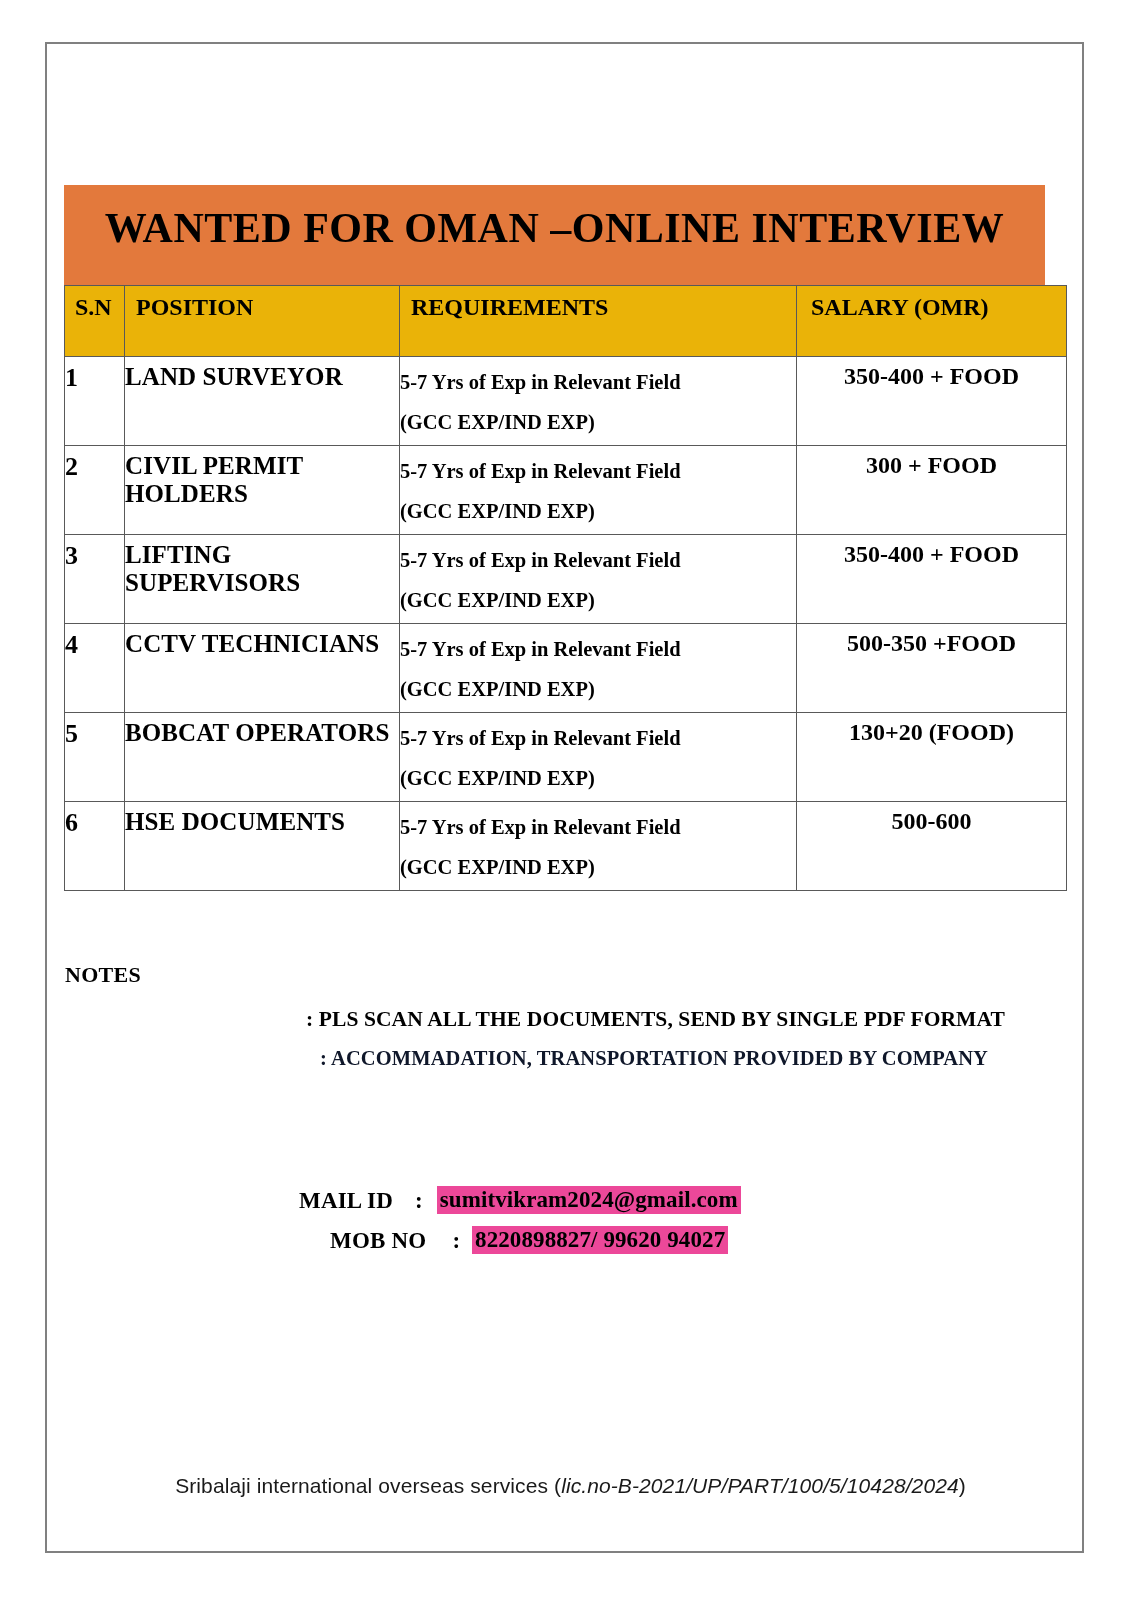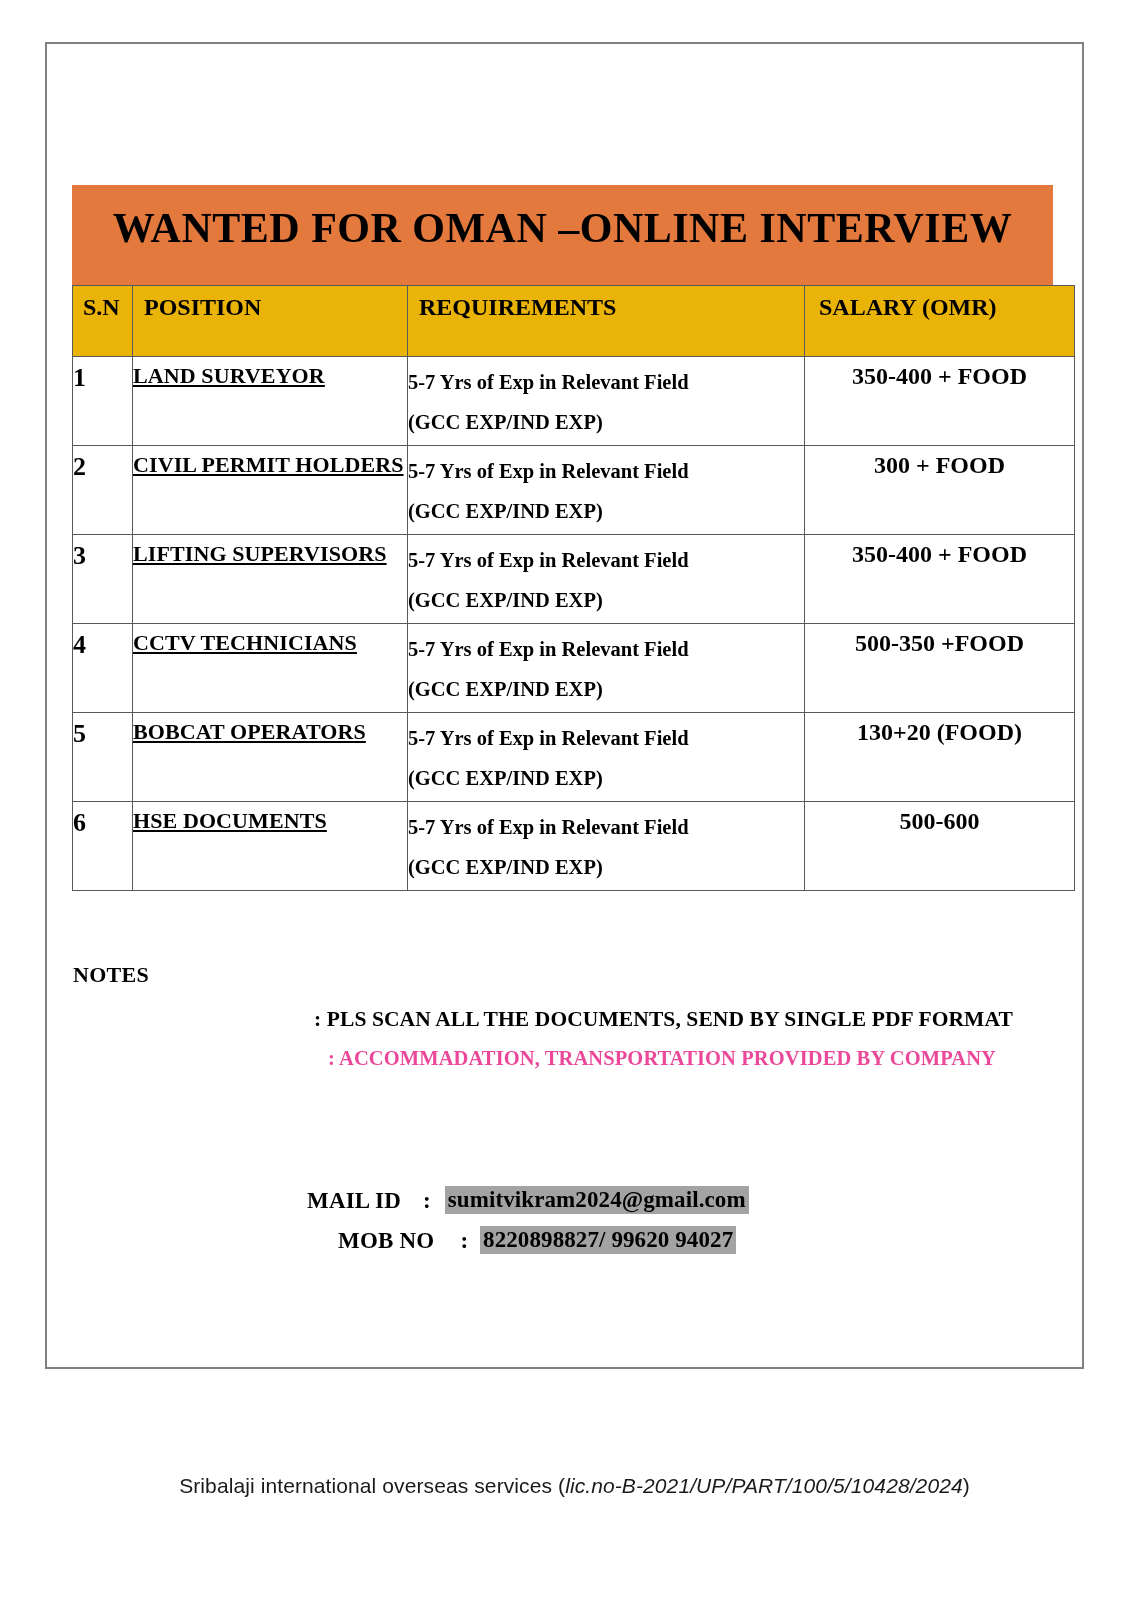--- a/index.html
+++ b/index.html
@@ -14,25 +14,24 @@
     font-family: "Liberation Serif", "DejaVu Serif", serif;
     overflow: hidden;
   }
 
   
   .page-sheet {
     position: absolute;
     left: 45px;
     top: 42px;
     width: 1039px;
-    height: 1327px;
+    height: 1511px;
     border: 2px solid #808080;
     box-sizing: border-box;
     background: #ffffff;
-    padding-left: 8px;
   }
 
   .page-inner {
     position: relative;
     width: 100%;
     height: 100%;
   }
 
   
   .banner {
@@ -94,26 +93,25 @@
     background: #ffffff;
     height: 82px;
   }
   .cell-sn {
     font-size: 26px;
     font-weight: bold;
     padding-left: 14px;
     padding-top: 8px;
   }
   .cell-pos {
-    font-size: 22px;
+    font-size: 25px;
     font-weight: bold;
     padding-left: 11px;
     padding-top: 11px;
     letter-spacing: 0.1px;
-    text-decoration: underline;
   }
   .cell-req {
     font-size: 20.5px;
     font-weight: bold;
     padding-left: 11px;
     padding-top: 11px;
     line-height: 1.95;
   }
   .cell-sal {
     font-size: 24px;
@@ -139,21 +137,21 @@
     font-size: 21.5px;
     font-weight: bold;
     letter-spacing: 0.1px;
   }
   .note-line-2 {
     position: absolute;
     left: 273px;
     top: 1003px;
     font-size: 20.5px;
     font-weight: bold;
-    color: #ec4899;
+    color: #0f172a;
     letter-spacing: 0.1px;
   }
 
   .contact-heading {
     position: absolute;
     left: 18px;
     top: 1078px;
     font-size: 22.5px;
     font-weight: bold;
     letter-spacing: 0.2px;
@@ -175,21 +173,21 @@
   }
   .contact-colon {
     margin-left: 22px;
     margin-right: 14px;
   }
   .contact-mob .contact-colon {
     margin-left: 26px;
     margin-right: 12px;
   }
   .contact-value {
-    background: #a3a3a3;
+    background: #ec4899;
     padding: 1px 3px;
     letter-spacing: 0.1px;
   }
 
   
   .footer {
     position: absolute;
     left: 12px;
     right: 0;
     top: 1430px;

